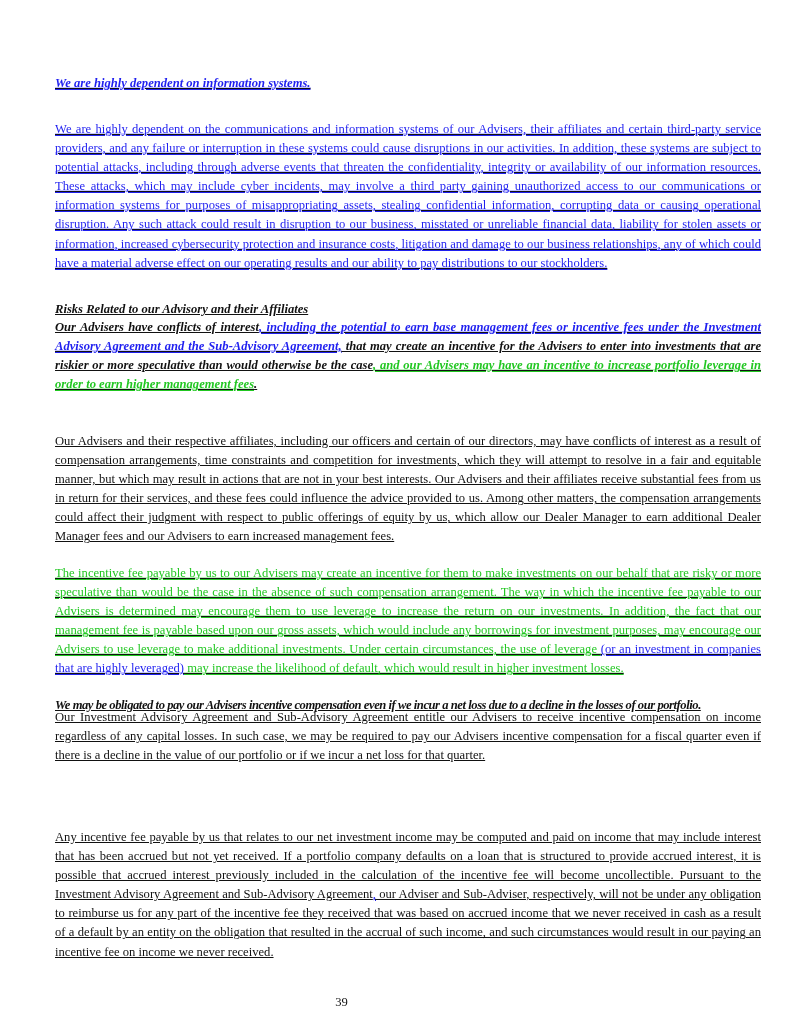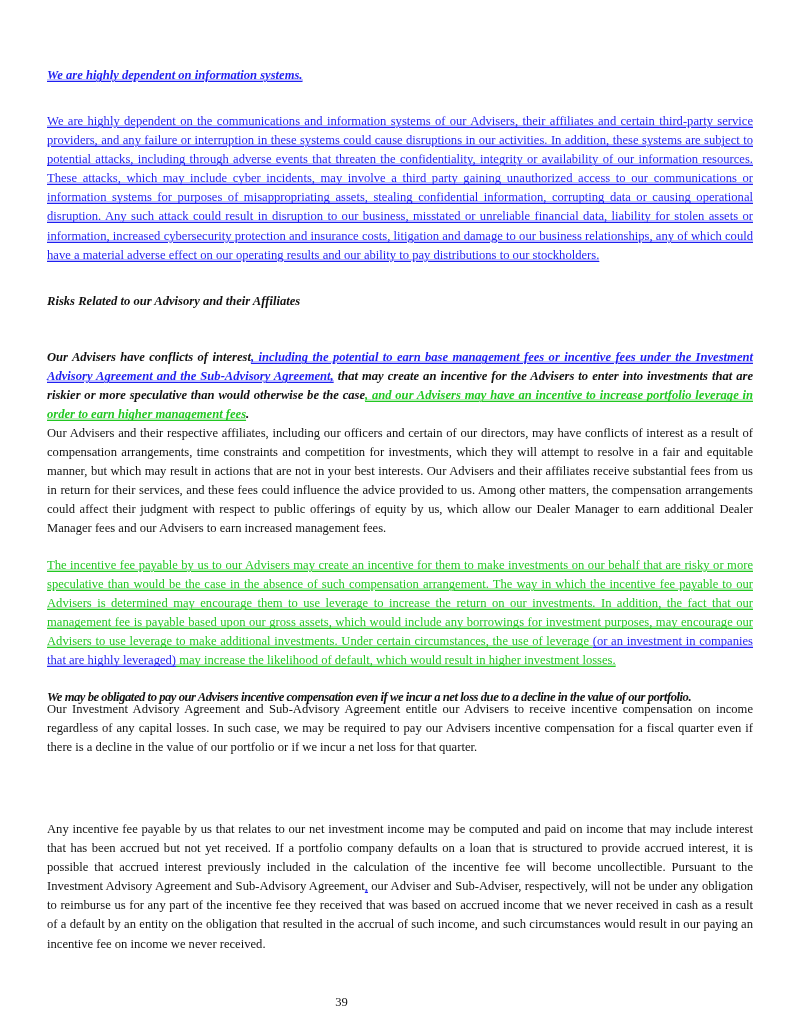--- a/index.html
+++ b/index.html
@@ -1,20 +1,20 @@
 <!DOCTYPE html>
 <html><head>
 <meta charset="utf-8">
 <style>
   html, body { margin: 0; padding: 0; background: #ffffff; }
   body { width: 799px; height: 1034px; position: relative; overflow: hidden;
          font-family: "Liberation Serif", "DejaVu Serif", serif; color: #111111; }
   .page { position: absolute; left: 47px; top: 0; width: 706px; }
   .blk { position: absolute; left: 0; width: 706px; font-size: 12.6px; line-height: 19.1px;
-         text-align: justify; text-align-last: left; margin: 0; }
+         text-align: justify; text-align-last: left; margin: 8px; text-decoration: underline; }
   .ins-blue { color: #1f1ff0; text-decoration: underline; text-decoration-color: #1f1ff0;
               text-underline-offset: 2px; background: linear-gradient(to bottom, transparent 78%, rgba(120,120,255,0.45) 78%, rgba(120,120,255,0.45) 96%, transparent 96%); }
   .ins-green { color: #22c722; text-decoration: underline; text-decoration-color: #22c722;
                text-underline-offset: 2px; background: linear-gradient(to bottom, transparent 78%, rgba(120,220,120,0.5) 78%, rgba(120,220,120,0.5) 96%, transparent 96%); }
   .bi { font-weight: bold; font-style: italic; }
   .cond { letter-spacing: -0.45px; }
   .pagenum { position: absolute; top: 995px; left: 0; width: 683px; text-align: center; font-size: 12.6px; }
 </style>
 </head>
 <body>
@@ -24,31 +24,31 @@
   <p class="blk bi" style="top:66px;">
     <span class="ins-blue">We are highly dependent on information systems.</span>
   </p>
 
   <p class="blk" style="top:112px;">
     <span class="ins-blue">We are highly dependent on the communications and information systems of our Advisers, their affiliates and certain third-party service providers, and any failure or interruption in these systems could cause disruptions in our activities. In addition, these systems are subject to potential attacks, including through adverse events that threaten the confidentiality, integrity or availability of our information resources. These attacks, which may include cyber incidents, may involve a third party gaining unauthorized access to our communications or information systems for purposes of misappropriating assets, stealing confidential information, corrupting data or causing operational disruption. Any such attack could result in disruption to our business, misstated or unreliable financial data, liability for stolen assets or information, increased cybersecurity protection and insurance costs, litigation and damage to our business relationships, any of which could have a material adverse effect on our operating results and our ability to pay distributions to our stockholders.</span>
   </p>
 
   <p class="blk bi" style="top:292px;">Risks Related to our Advisory and their Affiliates</p>
 
-  <p class="blk bi" style="top:348px;">
+  <p class="blk bi" style="top:310px;">
     <span>Our Advisers have conflicts of interest</span><span class="ins-blue">, including the potential to earn base management fees or incentive fees under the Investment Advisory Agreement and the Sub-Advisory Agreement,</span><span> that may create an incentive for the Advisers to enter into investments that are riskier or more speculative than would otherwise be the case</span><span class="ins-green">, and our Advisers may have an incentive to increase portfolio leverage in order to earn higher management fees</span><span>.</span>
   </p>
 
   <p class="blk" style="top:424px;">Our Advisers and their respective affiliates, including our officers and certain of our directors, may have conflicts of interest as a result of compensation arrangements, time constraints and competition for investments, which they will attempt to resolve in a fair and equitable manner, but which may result in actions that are not in your best interests. Our Advisers and their affiliates receive substantial fees from us in return for their services, and these fees could influence the advice provided to us. Among other matters, the compensation arrangements could affect their judgment with respect to public offerings of equity by us, which allow our Dealer Manager to earn additional Dealer Manager fees and our Advisers to earn increased management fees.</p>
 
   <p class="blk" style="top:556px;">
     <span class="ins-green">The incentive fee payable by us to our Advisers may create an incentive for them to make investments on our behalf that are risky or more speculative than would be the case in the absence of such compensation arrangement. The way in which the incentive fee payable to our Advisers is determined may encourage them to use leverage to increase the return on our investments. In addition, the fact that our management fee is payable based upon our gross assets, which would include any borrowings for investment purposes, may encourage our Advisers to use leverage to make additional investments. Under certain circumstances, the use of leverage </span><span class="ins-blue">(or an investment in companies that are highly leveraged)</span><span class="ins-green"> may increase the likelihood of default, which would result in higher investment losses.</span>
   </p>
 
-  <p class="blk bi cond" style="top:688px;">We may be obligated to pay our Advisers incentive compensation even if we incur a net loss due to a decline in the value of our portfolio.</p>
+  <p class="blk bi cond" style="top:688px;">We may be obligated to pay our Advisers incentive compensation even if we incur a net loss due to a decline in the losses of our portfolio.</p>
 
   <p class="blk" style="top:700px;">Our Investment Advisory Agreement and Sub-Advisory Agreement entitle our Advisers to receive incentive compensation on income regardless of any capital losses. In such case, we may be required to pay our Advisers incentive compensation for a fiscal quarter even if there is a decline in the value of our portfolio or if we incur a net loss for that quarter.</p>
 
   <p class="blk" style="top:820px;">
     <span>Any incentive fee payable by us that relates to our net investment income may be computed and paid on income that may include interest that has been accrued but not yet received. If a portfolio company defaults on a loan that is structured to provide accrued interest, it is possible that accrued interest previously included in the calculation of the incentive fee will become uncollectible. Pursuant to the Investment Advisory Agreement and Sub-Advisory Agreement</span><span class="ins-blue">,</span><span> our Adviser and Sub-Adviser, respectively, will not be under any obligation to reimburse us for any part of the incentive fee they received that was based on accrued income that we never received in cash as a result of a default by an entity on the obligation that resulted in the accrual of such income, and such circumstances would result in our paying an incentive fee on income we never received.</span>
   </p>
 
 </div>
 
 <div class="pagenum">39</div>

